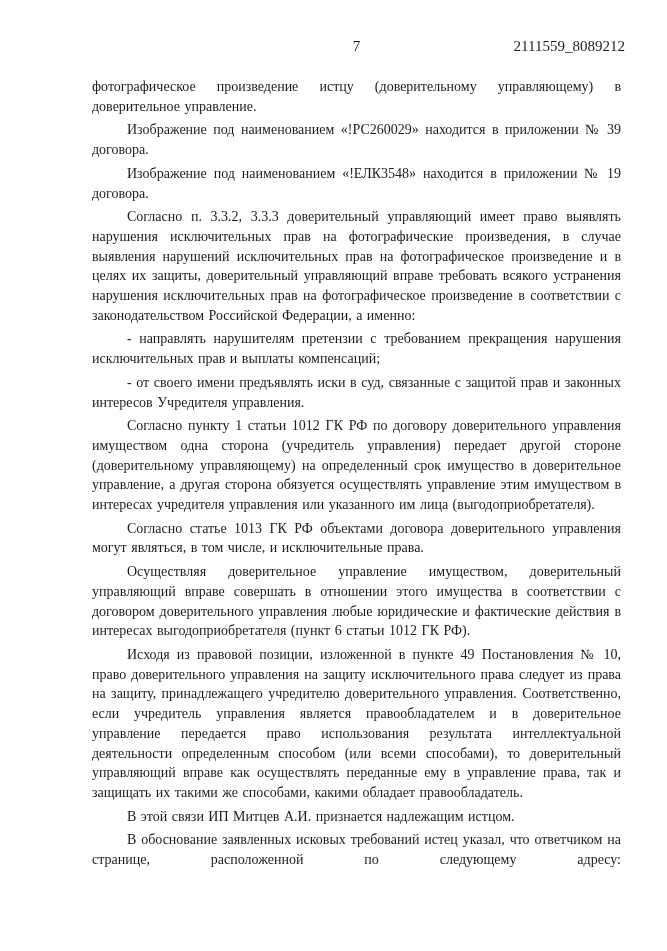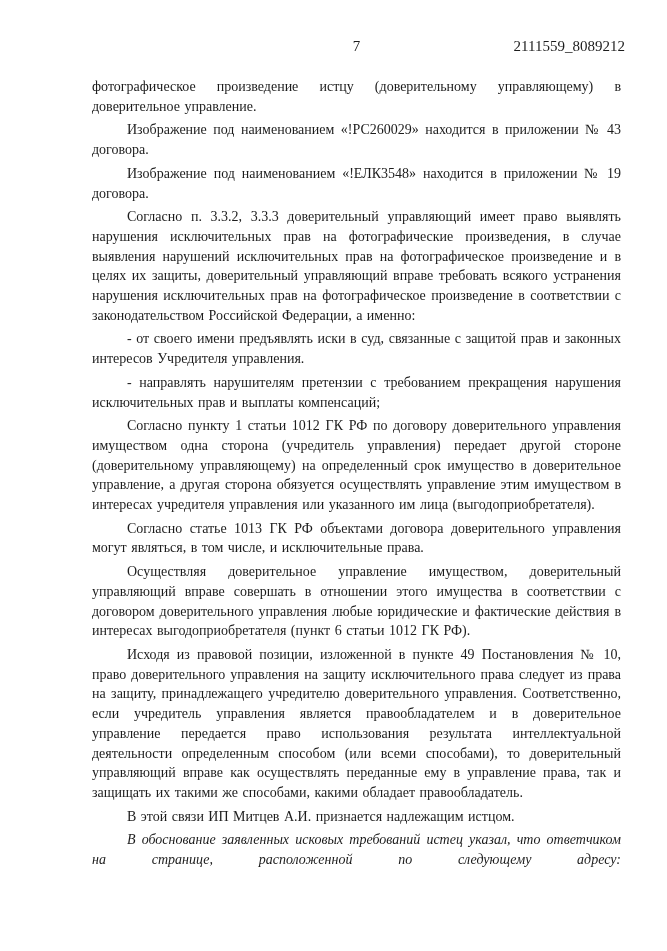--- a/index.html
+++ b/index.html
@@ -50,41 +50,40 @@
     line-height: 19.7px;
     text-align: justify;
     text-indent: 35px;
     word-spacing: 1px;
   }
   .document-body p.no-indent {
     text-indent: 0;
   }
   .document-body p.justify-last {
     text-align-last: justify;
-    font-style: italic;
   }
 </style>
 </head>
 <body>
 
 <div class="page" style="background: rgb(255, 255, 255); color: rgb(28, 28, 28);">
 
   <div class="page-header">
     <span class="page-number">7</span>
     <span class="doc-number">2111559_8089212</span>
   </div>
 
   <div class="document-body">
 
   <p class="no-indent">фотографическое произведение истцу (доверительному управляющему) в доверительное управление.</p>
-      <p>Изображение под наименованием «!РС260029» находится в приложении № 43 договора.</p>
+      <p>Изображение под наименованием «!РС260029» находится в приложении № 39 договора.</p>
       <p>Изображение под наименованием «!ЕЛК3548» находится в приложении № 19 договора.</p>
       <p>Согласно п. 3.3.2, 3.3.3 доверительный управляющий имеет право выявлять нарушения исключительных прав на фотографические произведения, в случае выявления нарушений исключительных прав на фотографическое произведение и в целях их защиты, доверительный управляющий вправе требовать всякого устранения нарушения исключительных прав на фотографическое произведение в соответствии с законодательством Российской Федерации, а именно:</p>
+      <p>- направлять нарушителям претензии с требованием прекращения нарушения исключительных прав и выплаты компенсаций;</p>
       <p>- от своего имени предъявлять иски в суд, связанные с защитой прав и законных интересов Учредителя управления.</p>
-      <p>- направлять нарушителям претензии с требованием прекращения нарушения исключительных прав и выплаты компенсаций;</p>
       <p>Согласно пункту 1 статьи 1012 ГК РФ по договору доверительного управления имуществом одна сторона (учредитель управления) передает другой стороне (доверительному управляющему) на определенный срок имущество в доверительное управление, а другая сторона обязуется осуществлять управление этим имуществом в интересах учредителя управления или указанного им лица (выгодоприобретателя).</p>
       <p>Согласно статье 1013 ГК РФ объектами договора доверительного управления могут являться, в том числе, и исключительные права.</p>
       <p>Осуществляя доверительное управление имуществом, доверительный управляющий вправе совершать в отношении этого имущества в соответствии с договором доверительного управления любые юридические и фактические действия в интересах выгодоприобретателя (пункт 6 статьи 1012 ГК РФ).</p>
       <p>Исходя из правовой позиции, изложенной в пункте 49 Постановления № 10, право доверительного управления на защиту исключительного права следует из права на защиту, принадлежащего учредителю доверительного управления. Соответственно, если учредитель управления является правообладателем и в доверительное управление передается право использования результата интеллектуальной деятельности определенным способом (или всеми способами), то доверительный управляющий вправе как осуществлять переданные ему в управление права, так и защищать их такими же способами, какими обладает правообладатель.</p>
       <p>В этой связи ИП Митцев А.И. признается надлежащим истцом.</p>
       <p class="justify-last">В обоснование заявленных исковых требований истец указал, что ответчиком на странице, расположенной по следующему адресу:</p>
     </div>
 
 </div>
 

